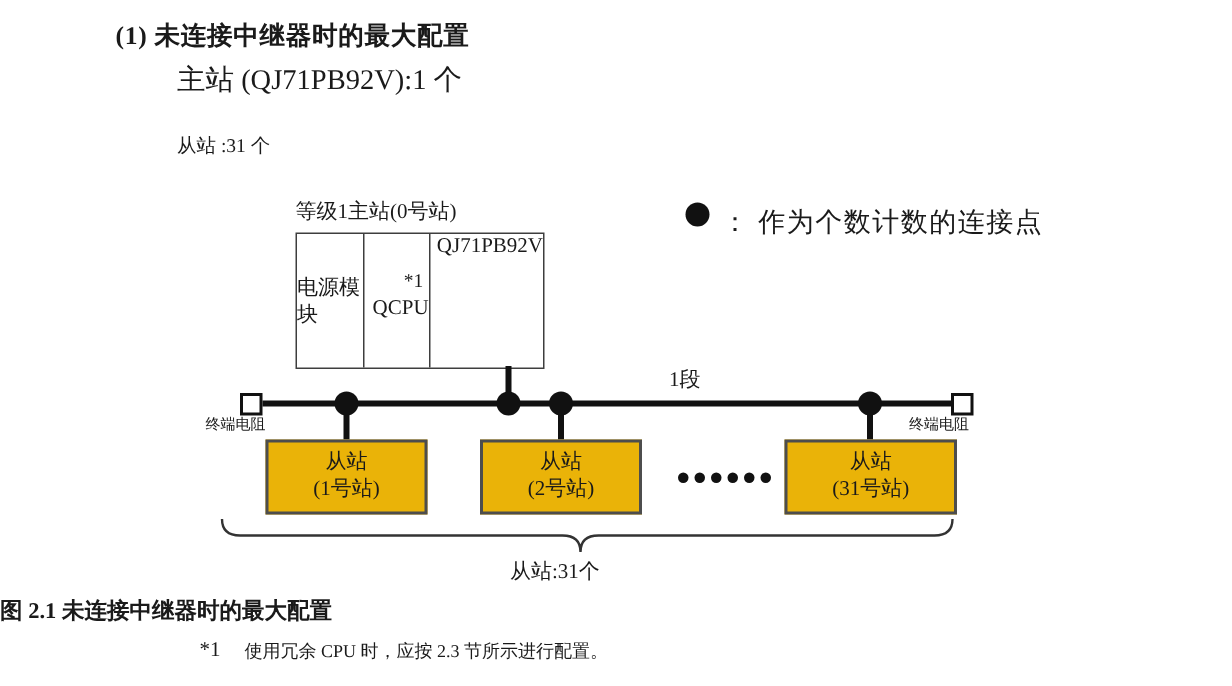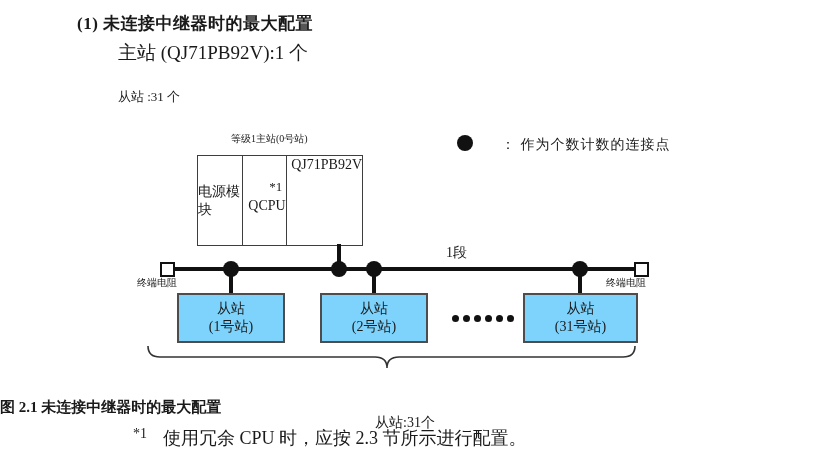--- a/index.html
+++ b/index.html
@@ -4,61 +4,61 @@
 <style>
   html,body{margin:0;padding:0;background:#ffffff;}
   body{width:821px;height:457px;position:relative;overflow:hidden;
        font-family:"Liberation Serif","DejaVu Serif",serif;color:#1a1a1a;}
   .abs{position:absolute;}
   
   .h1{left:77px;top:12px;font-size:17px;font-weight:bold;letter-spacing:.5px;}
   .sub1{left:118px;top:40px;font-size:19px;}
   .sub2{left:118px;top:64px;font-size:13px;margin-top:24px;}
   
-  .master-label{left:197px;top:132px;font-size:10px;margin-left:34px;}
+  .master-label{left:197px;top:132px;font-size:14px;}
   .master-box{left:197px;top:155px;width:164px;height:89px;
               border:1.5px solid #3e3e3e;display:flex;background:#fff;}
   .cell{position:relative;font-size:14px;}
   .cell-power{width:58px;border-right:1.5px solid #3e3e3e;
               display:flex;align-items:center;justify-content:center;}
   .cell-cpu{width:56px;border-right:1.5px solid #3e3e3e;}
   .cpu-text{position:absolute;left:5px;top:42px;}
   .cpu-note{position:absolute;right:4px;top:23px;font-size:13px;}
   .cell-net{flex:1;display:flex;justify-content:center;
             padding-left:4px;line-height:18px;}
   
   .legend-dot{left:457px;top:135px;width:16px;height:16px;border-radius:50%;background:#111;}
-  .legend-text{left:481px;top:136px;font-size:14px;letter-spacing:1px;margin-left:20px;}
+  .legend-text{left:481px;top:136px;font-size:18px;letter-spacing:1px;}
   
   .bus{left:171px;top:267px;width:466px;height:4px;background:#111;}
   .term-sq{width:11px;height:11px;background:#fff;border:2px solid #111;}
   .term-sq-l{left:160px;top:262px;}
   .term-sq-r{left:634px;top:262px;}
   .term-label{font-size:10px;}
   .term-label-l{left:137px;top:276px;}
   .term-label-r{left:606px;top:276px;}
   .segment-label{left:446px;top:244px;font-size:14px;}
   .node{width:16px;height:16px;border-radius:50%;background:#111;}
   .drop{width:4px;background:#111;}
   
-  .slave{border:2px solid #4d4d4d;background:#7dd3fc;display:flex;flex-direction:column;
+  .slave{border:2px solid #4d4d4d;background:#eab308;display:flex;flex-direction:column;
          align-items:center;justify-content:center;font-size:14px;line-height:18px;
          text-align:center;}
   .s1{left:177px;top:293px;width:104px;height:46px;}
   .s2{left:320px;top:293px;width:104px;height:46px;}
   .s3{left:523px;top:293px;width:111px;height:46px;}
   .ellipsis{left:452px;top:315px;display:flex;gap:4px;align-items:center;}
   .ellipsis span{width:7px;height:7px;border-radius:50%;background:#111;display:block;}
   
   .brace{left:140px;top:340px;}
-  .brace-label{left:340px;top:372px;width:95px;text-align:right;font-size:14px;margin-top:42px;}
+  .brace-label{left:340px;top:372px;width:95px;text-align:left;font-size:14px;}
   
   .caption{left:0;top:398px;width:805px;font-size:15px;font-weight:bold;}
   .fn-marker{left:133px;top:426px;font-size:14px;}
-  .fn-text{left:163px;top:426px;font-size:18px;}
+  .fn-text{left:163px;top:426px;font-size:12px;}
 </style>
 </head>
 <body>
 
 <div class="abs h1">(1) 未连接中继器时的最大配置</div>
 <div class="abs sub1">主站 (QJ71PB92V):1 个</div>
 <div class="abs sub2">从站 :31 个</div>
 
 <div class="abs master-label">等级1主站(0号站)</div>
 <div class="abs master-box">

